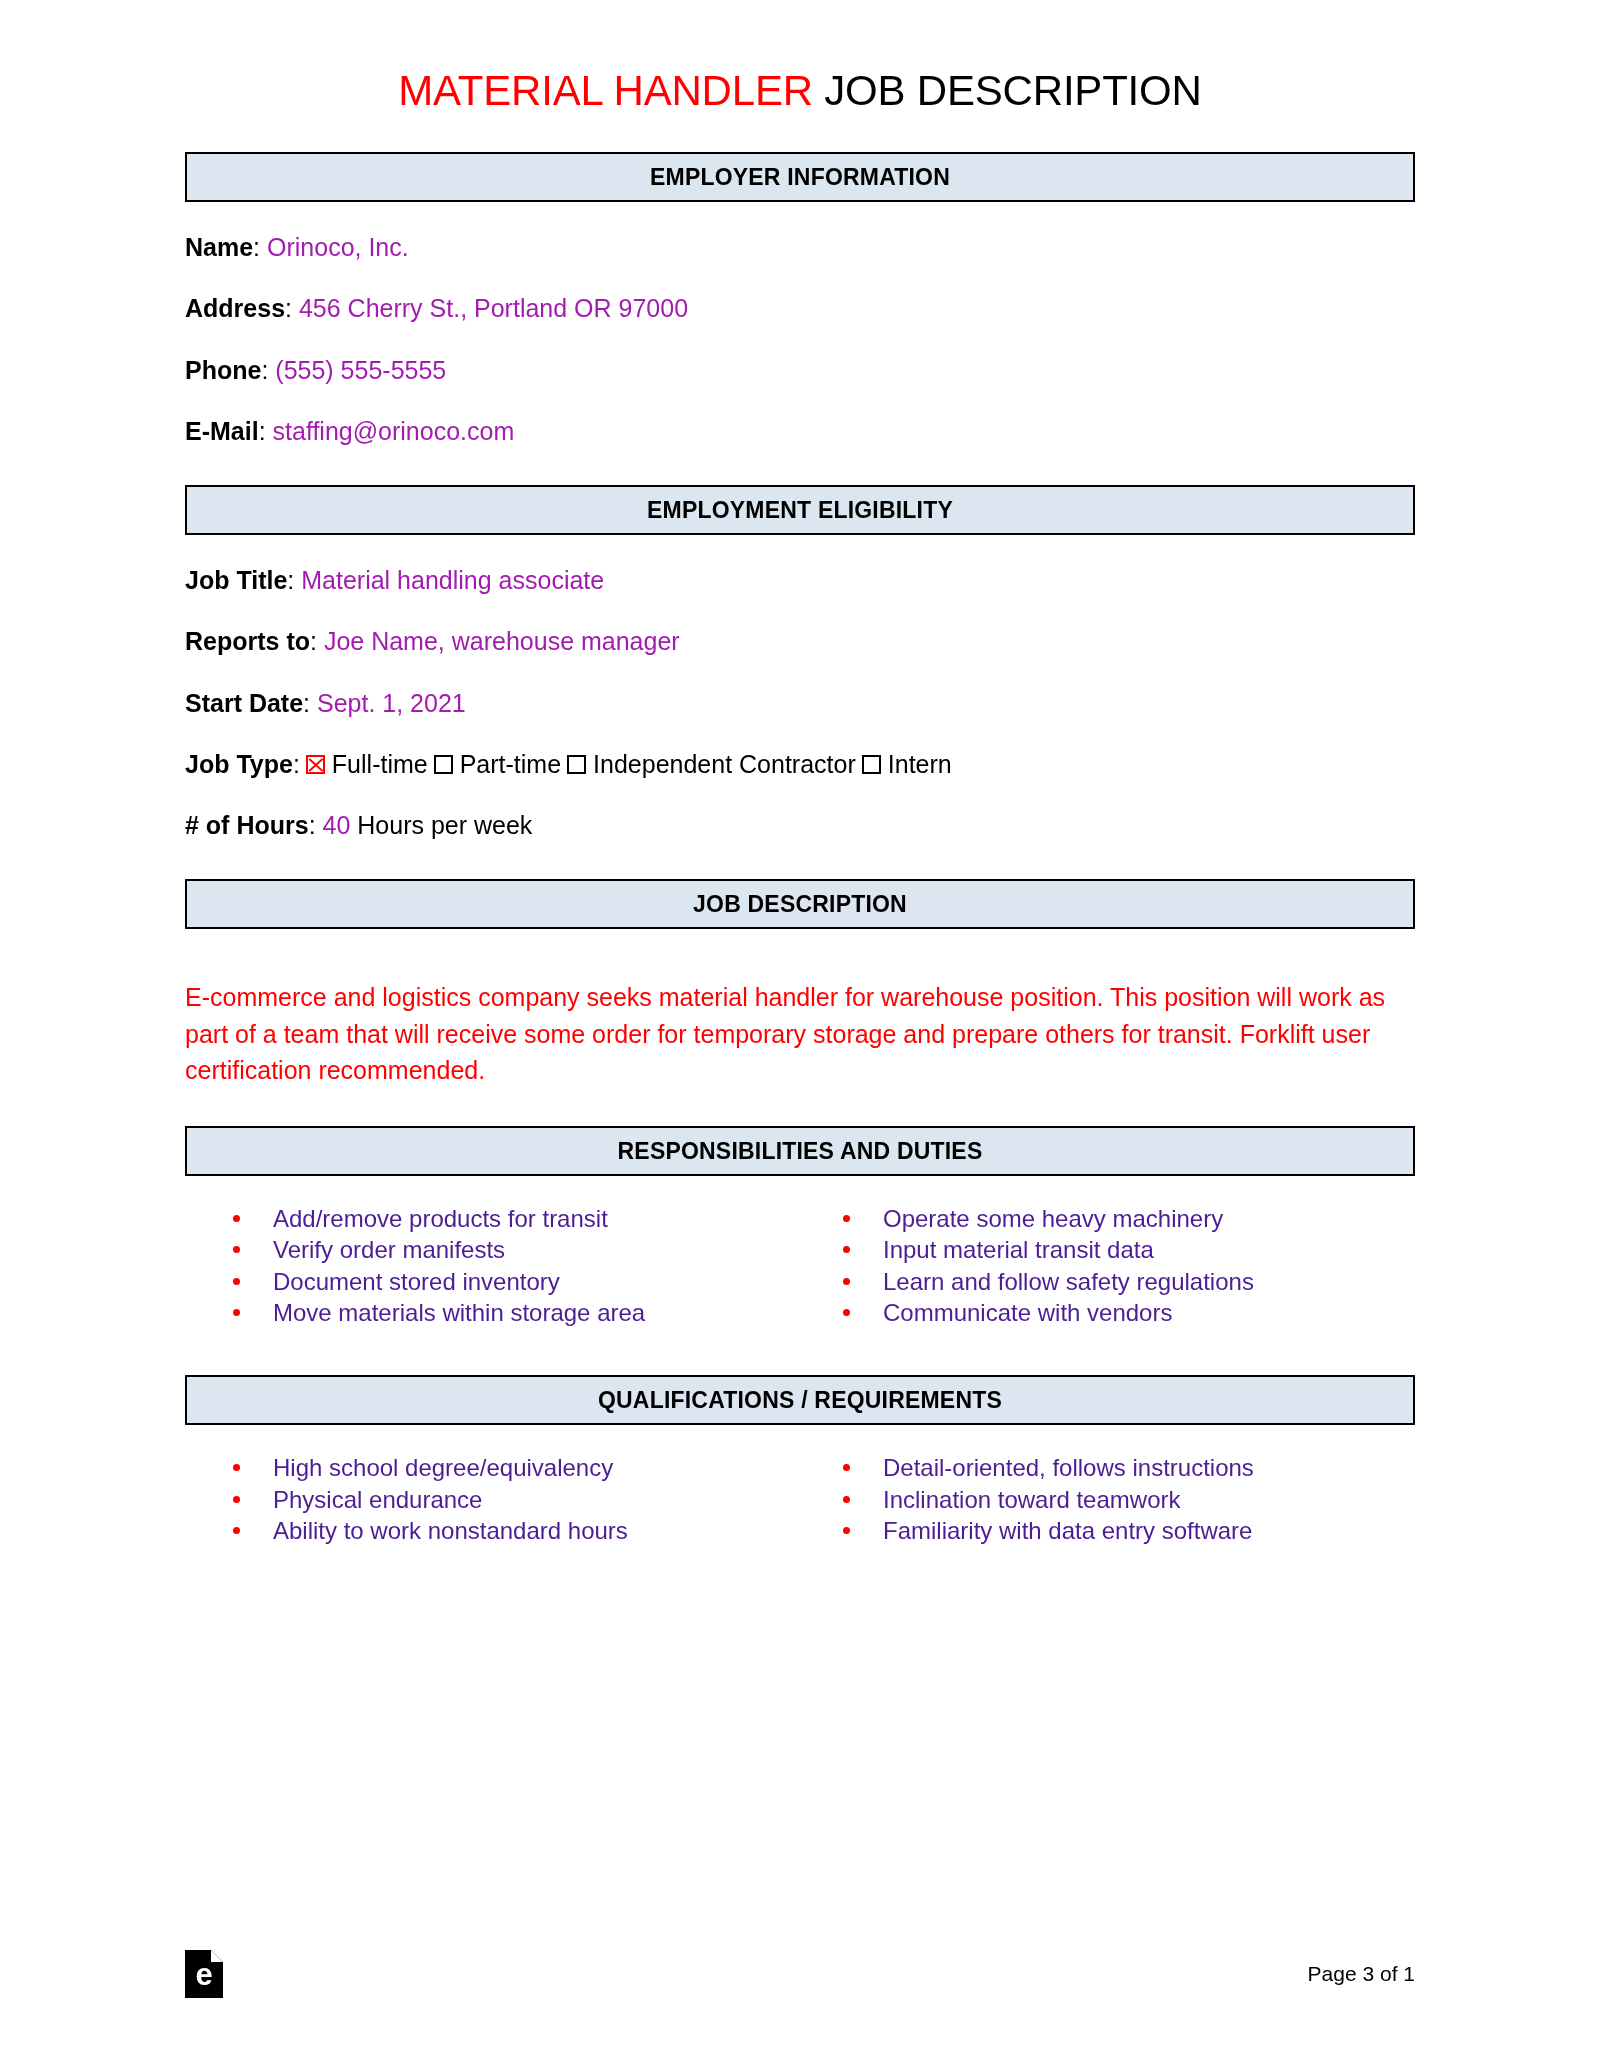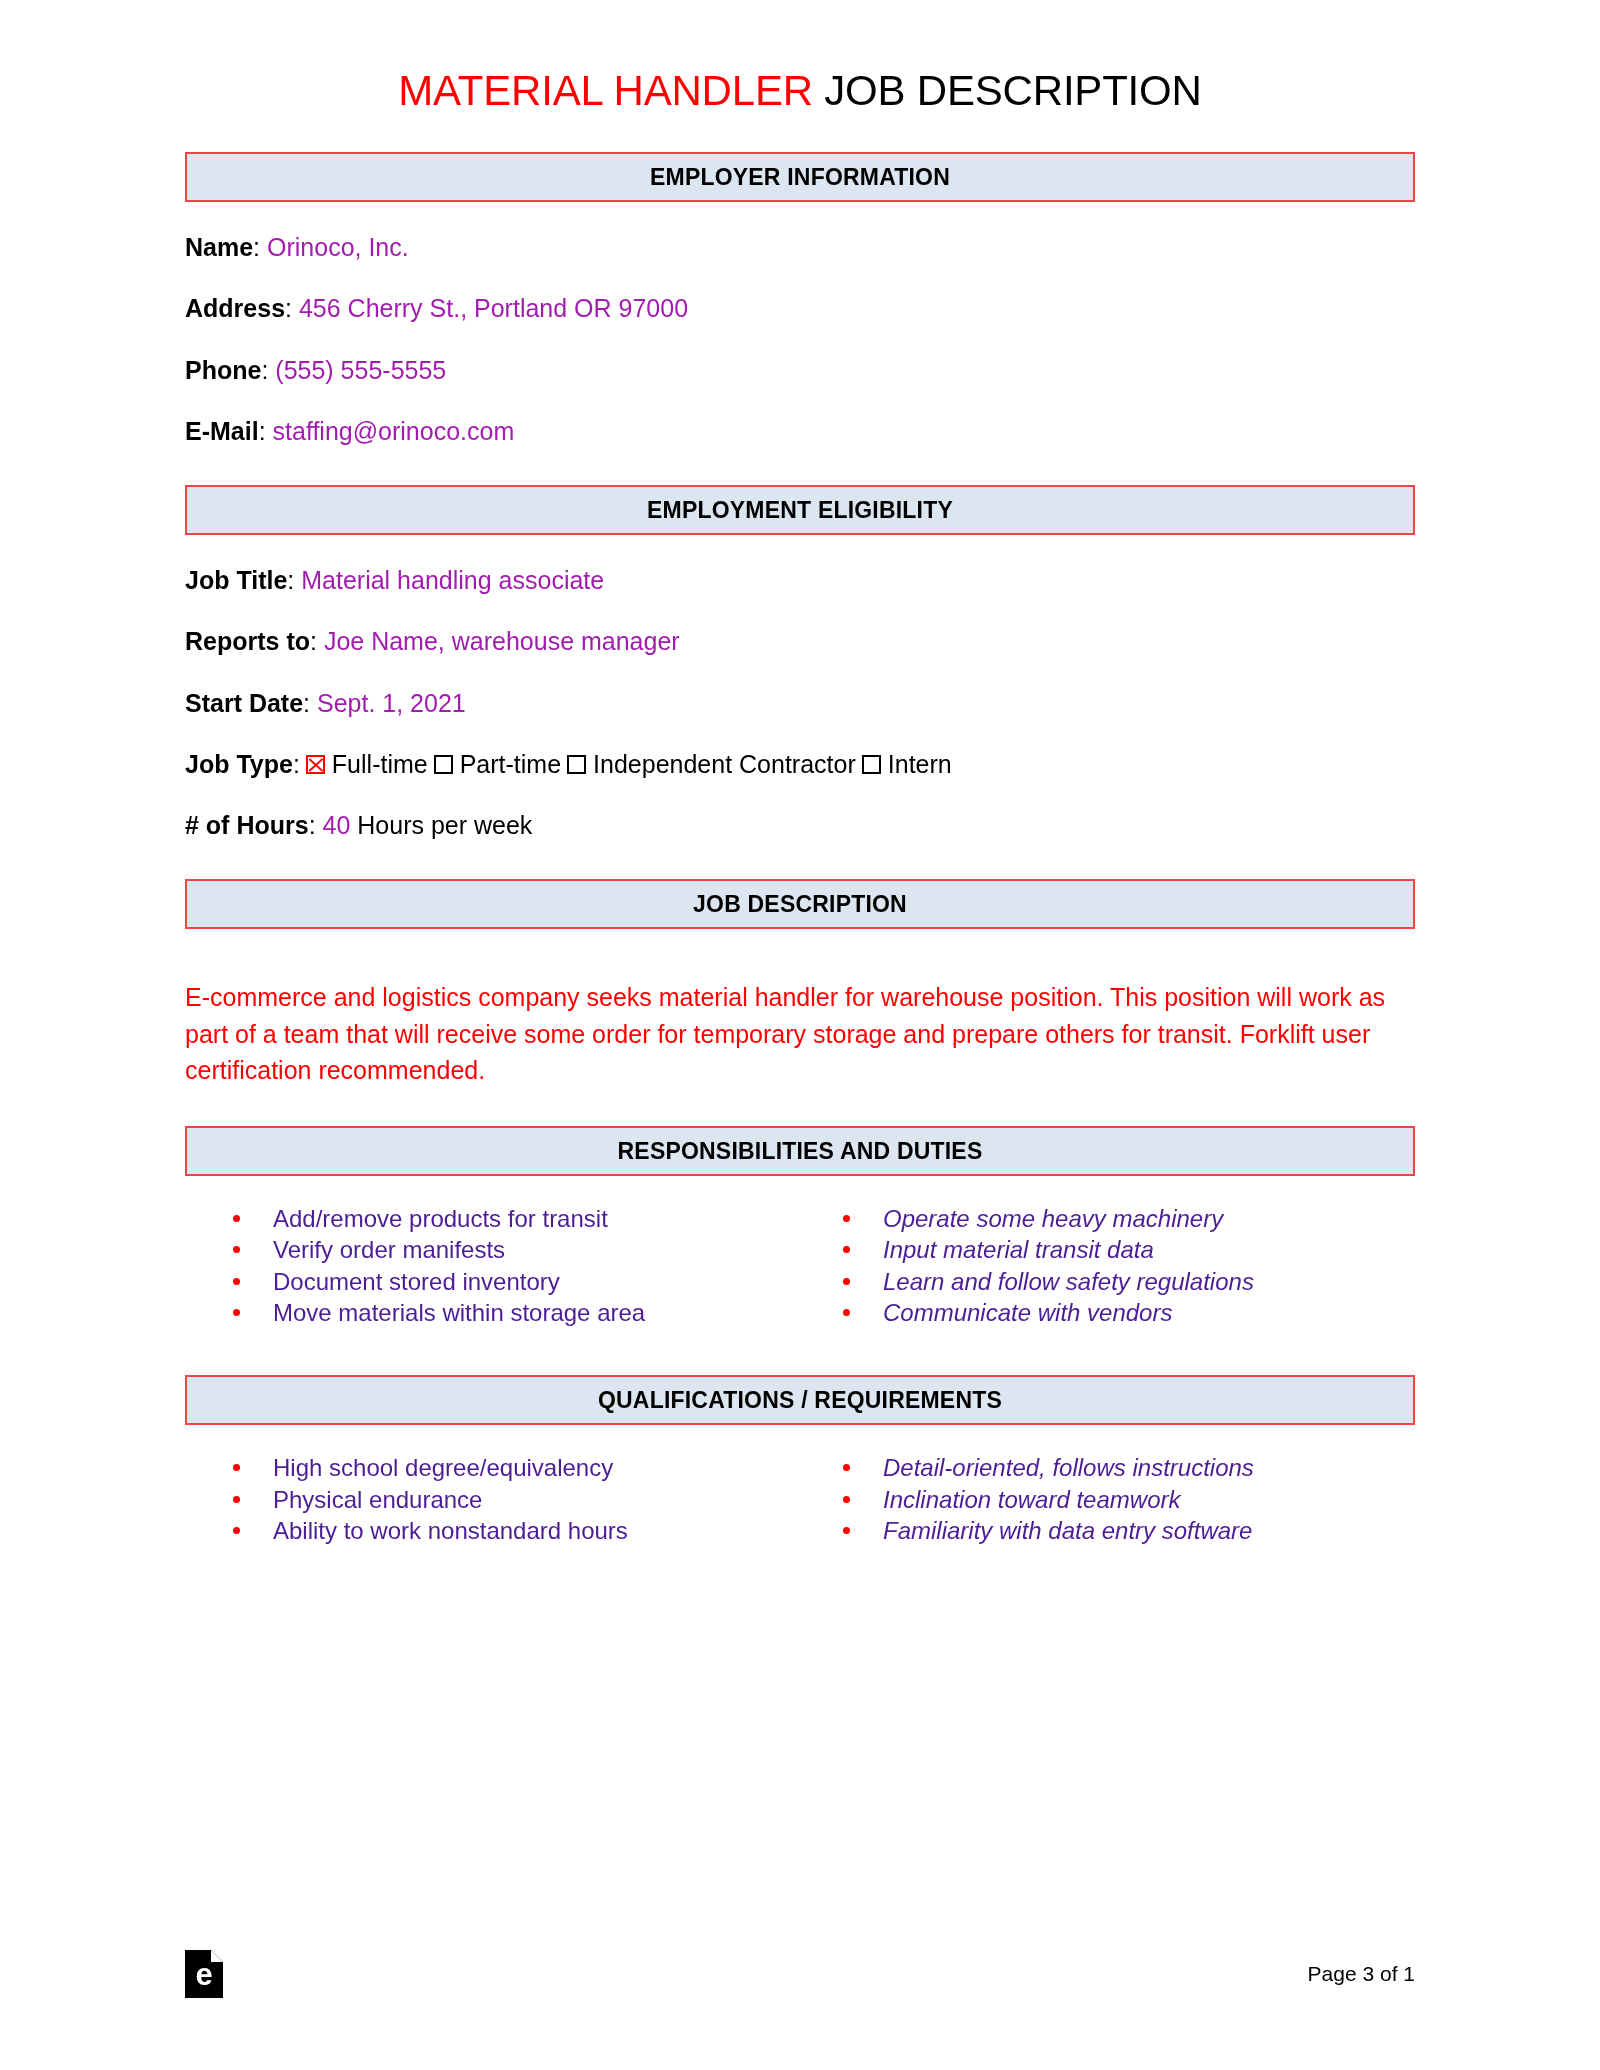--- a/index.html
+++ b/index.html
@@ -31,21 +31,21 @@
     line-height: 1.1;
     white-space: nowrap;
   }
   .doc-title .accent { color: #ff0000; }
   .doc-title .rest { color: #000000; }
 
   
   .section-bar {
     margin-top: 38px;
     background: #dce6f1;
-    border: 2px solid #ef4444;
+    border: 2px solid #000000;
     height: 46px;
     display: flex;
     align-items: center;
     justify-content: center;
     font-size: 23px;
     font-weight: bold;
     letter-spacing: 0.2px;
     color: #000000;
   }
 
@@ -96,21 +96,21 @@
     margin-top: 50px;
   }
 
   
   .cols {
     display: flex;
     margin-top: 28px;
     padding-left: 42px;
   }
   .col { width: 50%; box-sizing: border-box; }
-  .col.right { padding-left: 16px; font-style: italic; }
+  .col.right { padding-left: 16px; }
   .bul {
     list-style: none;
     margin: 0;
     padding: 0;
   }
   .bul li {
     position: relative;
     color: #4c1d95;
     font-size: 24px;
     line-height: 1.22;

